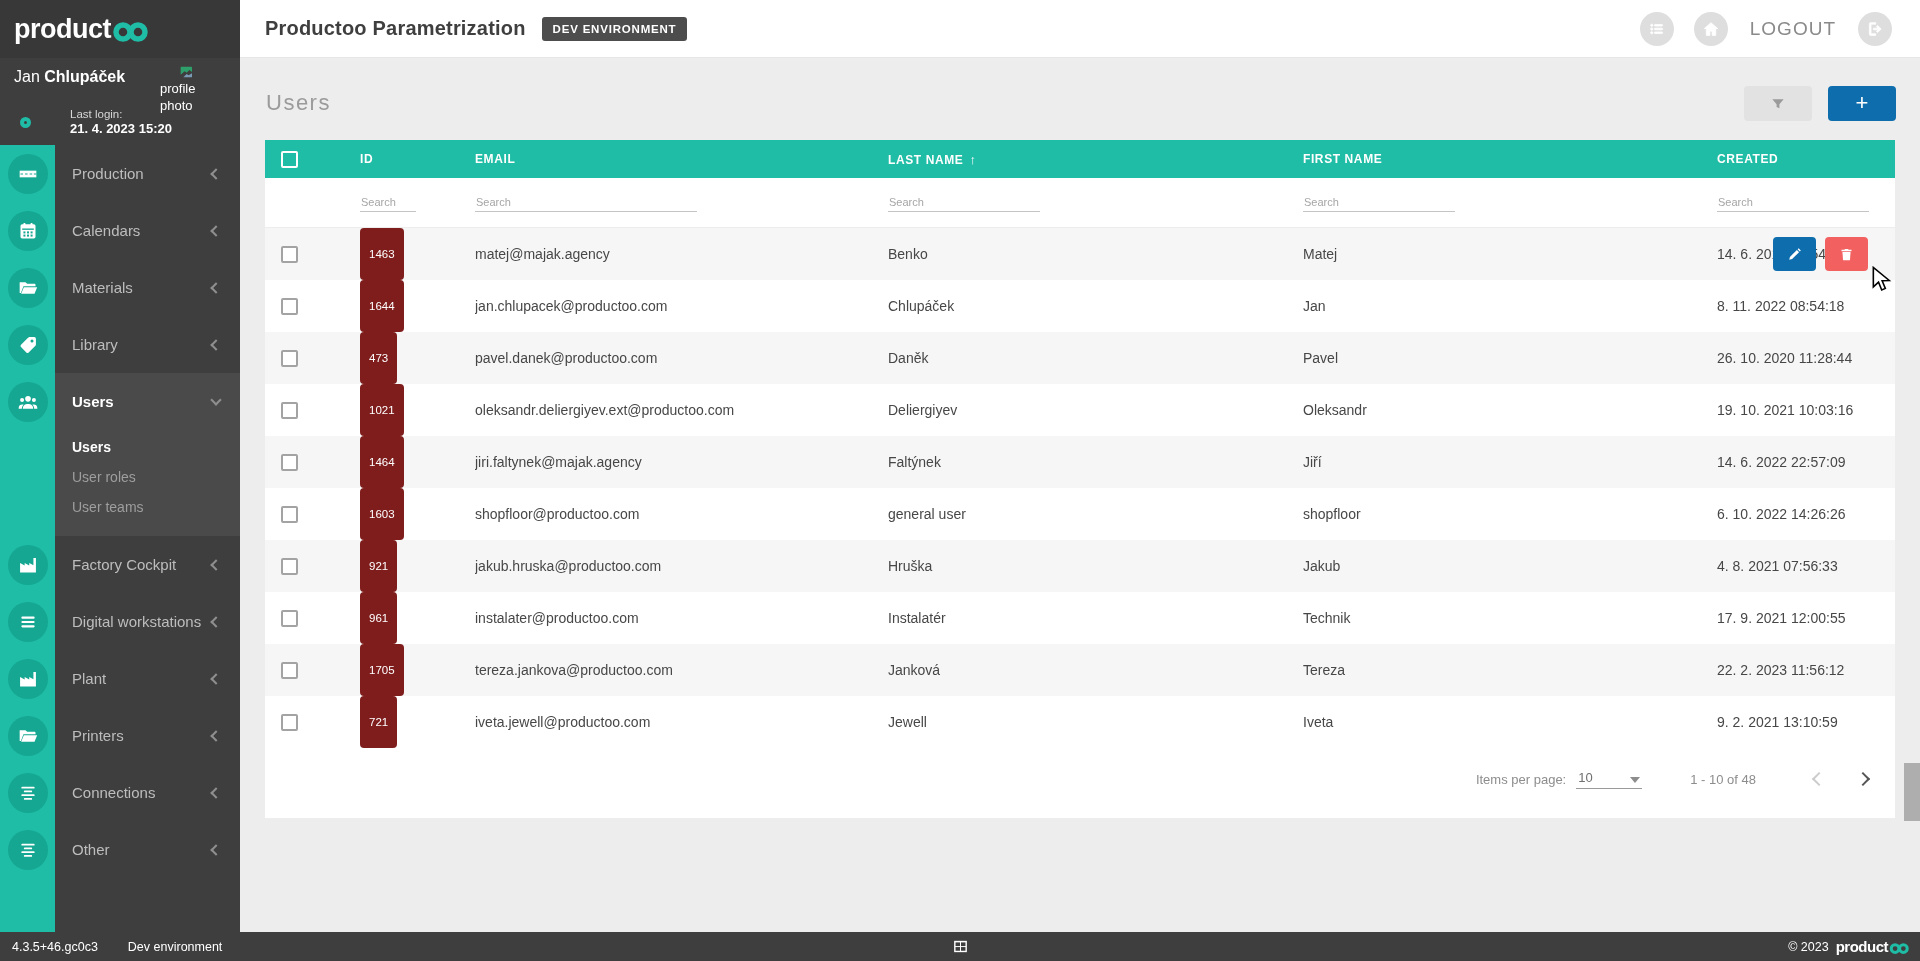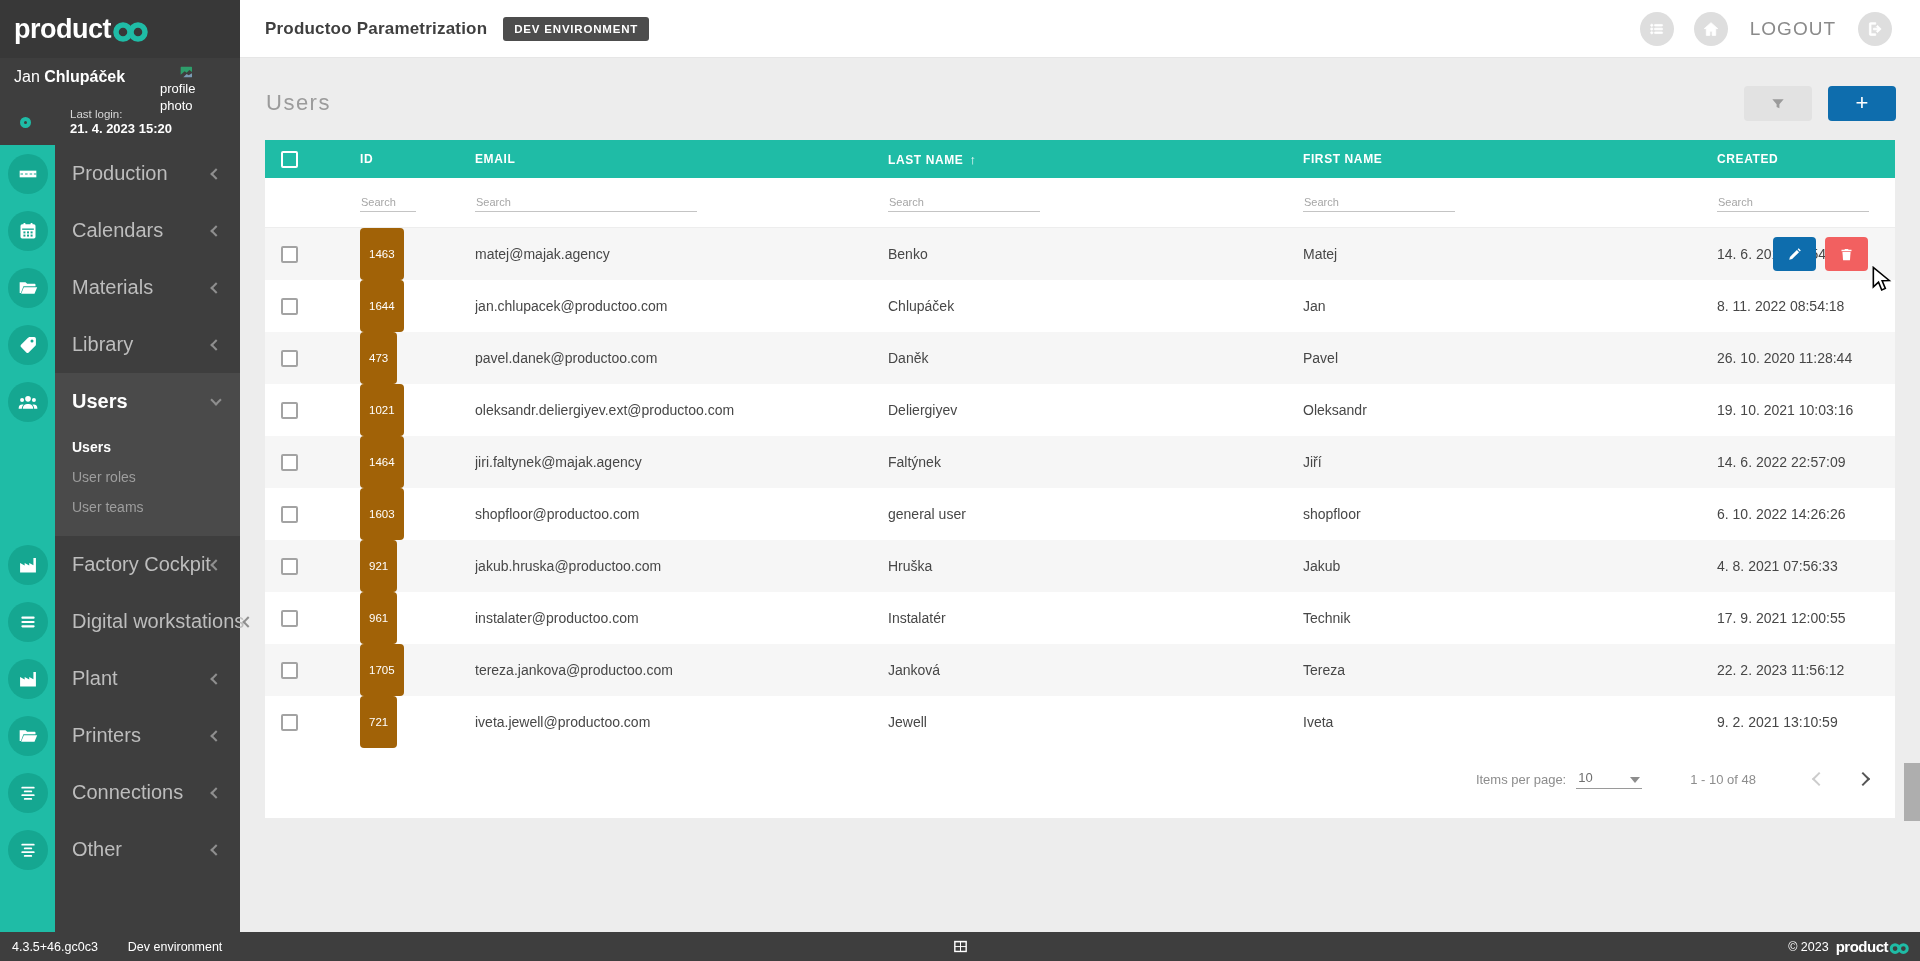--- a/index.html
+++ b/index.html
@@ -23,33 +23,33 @@
   .last-login{position:absolute;left:70px;top:50px;}
   .last-login .ll-label{color:#d6d6d6;font-size:11.5px;}
   .last-login .ll-value{color:#fff;font-size:13px;font-weight:bold;margin-top:1px;}
   .rail{position:absolute;left:0;top:145px;width:55px;height:787px;background:#1fbca6;}
   .nav{position:absolute;left:0;top:145px;width:240px;}
   .nav-group{position:relative;}
   .nav-group.active::before{content:'';position:absolute;left:55px;right:0;top:0;bottom:0;background:#4a4a4a;}
   .nav-row{position:relative;height:57px;display:flex;align-items:center;cursor:pointer;}
   .nav-circle{width:40px;height:40px;border-radius:50%;background:#15a791;margin-left:8px;display:flex;align-items:center;justify-content:center;flex:0 0 auto;}
   .nav-circle svg{width:20px;height:20px;fill:#fff;}
-  .nav-label{margin-left:24px;color:#bdbdbd;font-size:20px;white-space:nowrap;}
+  .nav-label{margin-left:24px;color:#bdbdbd;font-size:15px;white-space:nowrap;}
   .nav-group.active .nav-label{color:#fff;font-weight:bold;}
   .chev{width:8px;height:8px;border-right:2px solid #8f8f8f;border-bottom:2px solid #8f8f8f;margin-left:auto;margin-right:20px;flex:0 0 auto;}
   .chev-left{transform:rotate(135deg);}
   .chev-down{transform:rotate(45deg);margin-top:-4px;}
   .submenu{position:relative;padding:2px 0 14px 0;}
   .submenu-row{position:relative;height:30px;display:flex;align-items:center;padding-left:72px;cursor:pointer;}
   .submenu-label{color:#9e9e9e;font-size:14px;}
   .submenu-row.active .submenu-label{color:#fff;font-weight:bold;}
 
   
   .topbar{position:absolute;left:240px;top:0;width:1680px;height:58px;background:#fff;display:flex;align-items:center;border-bottom:1px solid #e6e6e6;}
-  .tb-title{margin-left:25px;font-size:17px;font-weight:bold;color:#3f3f3f;letter-spacing:0.2px;}
+  .tb-title{margin-left:25px;font-size:20px;font-weight:bold;color:#3f3f3f;letter-spacing:0.2px;}
   .env-badge{margin-left:16px;background:#4d4d4d;color:#fff;font-size:11.5px;font-weight:bold;letter-spacing:0.8px;padding:6px 11px;border-radius:3px;}
   .tb-right{margin-left:auto;display:flex;align-items:center;margin-right:28px;}
   .circle-btn{width:34px;height:34px;border-radius:50%;background:#dedede;display:flex;align-items:center;justify-content:center;cursor:pointer;border:none;padding:0;}
   .circle-btn svg{width:18px;height:18px;fill:#fff;stroke:#fff;}
   .tb-right .circle-btn{margin-left:20px;}
   .logout-label{margin-left:22px;margin-right:2px;color:#8a8a8a;font-size:19px;letter-spacing:1px;cursor:pointer;}
 
   
   .page-title{position:absolute;left:266px;top:90px;font-size:22px;color:#9b9b9b;letter-spacing:1.5px;}
   .filter-btn{position:absolute;left:1744px;top:86px;width:68px;height:35px;background:#e2e2e2;border:none;border-radius:4px;display:flex;align-items:center;justify-content:center;cursor:pointer;}
@@ -67,21 +67,21 @@
   .cb-row{border:2px solid #a3a3a3;background:#fff;}
   .search-row{height:50px;border-bottom:1px solid #ededed;}
   .search-input{border:none;border-bottom:1px solid #c4c4c4;outline:none;font-size:11px;color:#555;padding:3px 1px;background:transparent;font-family:"Liberation Sans",sans-serif;}
   .search-input::placeholder{color:#a6a6a6;}
   .w-id{width:56px;}
   .w-email{width:222px;}
   .w-std{width:152px;}
   .rows .trow{height:52px;position:relative;}
   .rows .trow:nth-child(odd){background:#f6f6f6;}
   .cell{font-size:14px;color:#474747;white-space:nowrap;overflow:hidden;}
-  .id-badge{display:inline-block;background:#a16207;color:#fff;font-size:11.5px;padding:20px 9px;border-radius:4px;min-width:26px;text-align:center;}
+  .id-badge{display:inline-block;background:#7f1d1d;color:#fff;font-size:11.5px;padding:20px 9px;border-radius:4px;min-width:26px;text-align:center;}
   .actions{position:absolute;right:27px;top:9px;display:none;gap:9px;}
   .trow.hovered .actions{display:flex;}
   .act-btn{width:43px;height:34px;border:none;border-radius:4px;display:flex;align-items:center;justify-content:center;cursor:pointer;}
   .act-edit{background:#0e6dad;}
   .act-del{background:#f26060;}
   .act-btn svg{width:15px;height:15px;fill:#fff;}
 
   .pag{height:62px;display:flex;align-items:center;justify-content:flex-end;padding-right:27px;color:#8d8d8d;font-size:13px;}
   .ipp-select{display:flex;align-items:flex-end;border-bottom:1px solid #9a9a9a;margin-left:10px;padding:0 2px 3px 2px;width:66px;justify-content:space-between;cursor:pointer;color:#6f6f6f;}
   .ipp-caret{width:0;height:0;border-left:5px solid transparent;border-right:5px solid transparent;border-top:6px solid #8d8d8d;margin-bottom:2px;}

